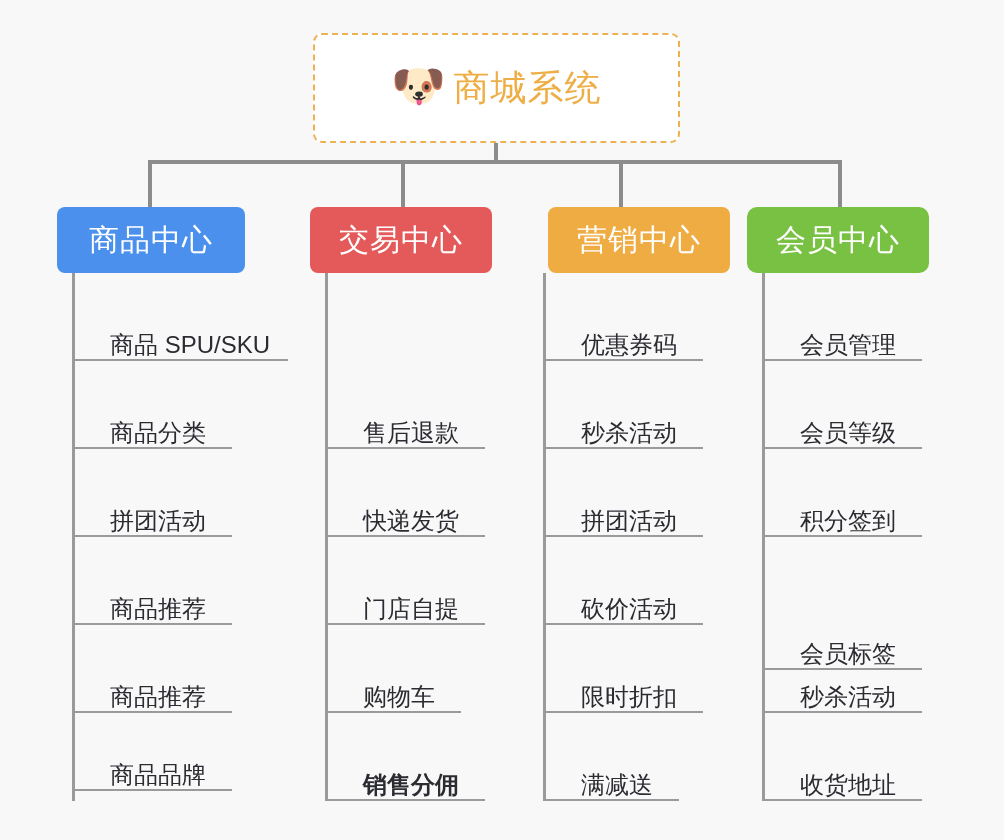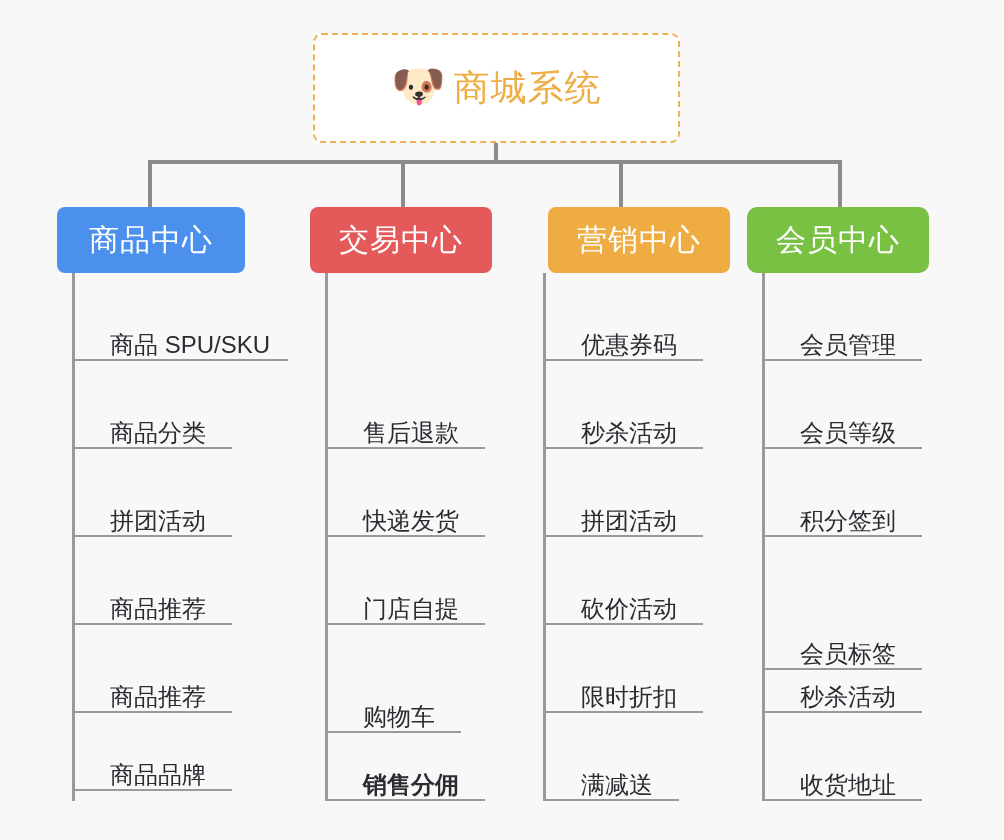--- a/index.html
+++ b/index.html
@@ -173,21 +173,21 @@
         <div class="leaf-spine" style="height: 528px;"></div>
         <div class="leaf-item" style="top: 88px; width: 160px;">
           <span class="leaf-label">售后退款</span>
         </div>
         <div class="leaf-item" style="top: 176px; width: 160px;">
           <span class="leaf-label">快递发货</span>
         </div>
         <div class="leaf-item" style="top: 264px; width: 160px;">
           <span class="leaf-label">门店自提</span>
         </div>
-        <div class="leaf-item" style="top: 372px; width: 136px;">
+        <div class="leaf-item" style="top: 352px; width: 136px;">
           <span class="leaf-label">购物车</span>
         </div>
         <div class="leaf-item" style="top: 440px; width: 160px; font-weight: bold;">
           <span class="leaf-label">销售分佣</span>
         </div>
       </div>
       <div class="branch" style="left: 528px; width: 182px; background: rgb(238, 172, 66); margin-left: 20px;">
         <span class="branch-label">营销中心</span>
       </div>
       <div class="leaf-col" style="left: 543px; width: 216px; height: 528px;">

